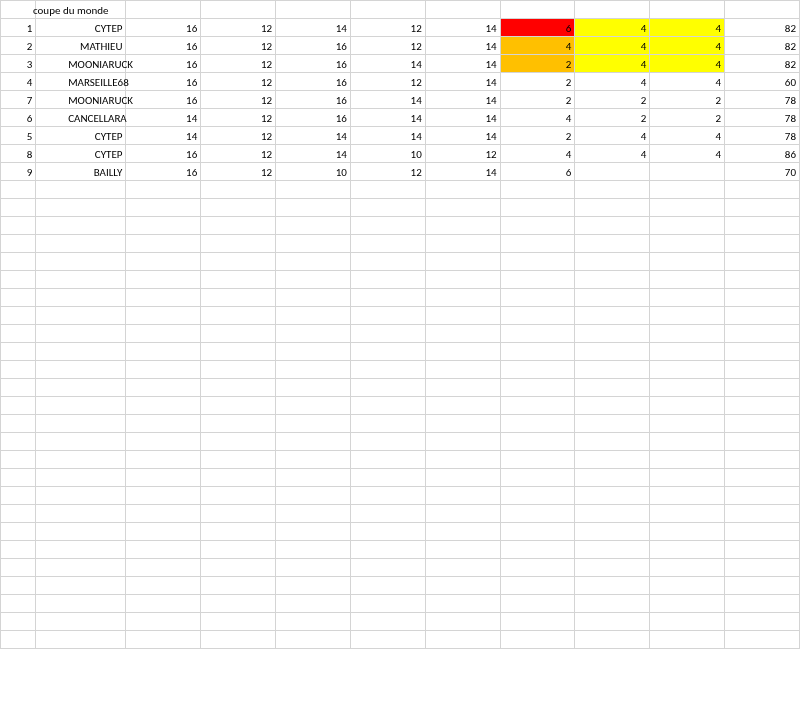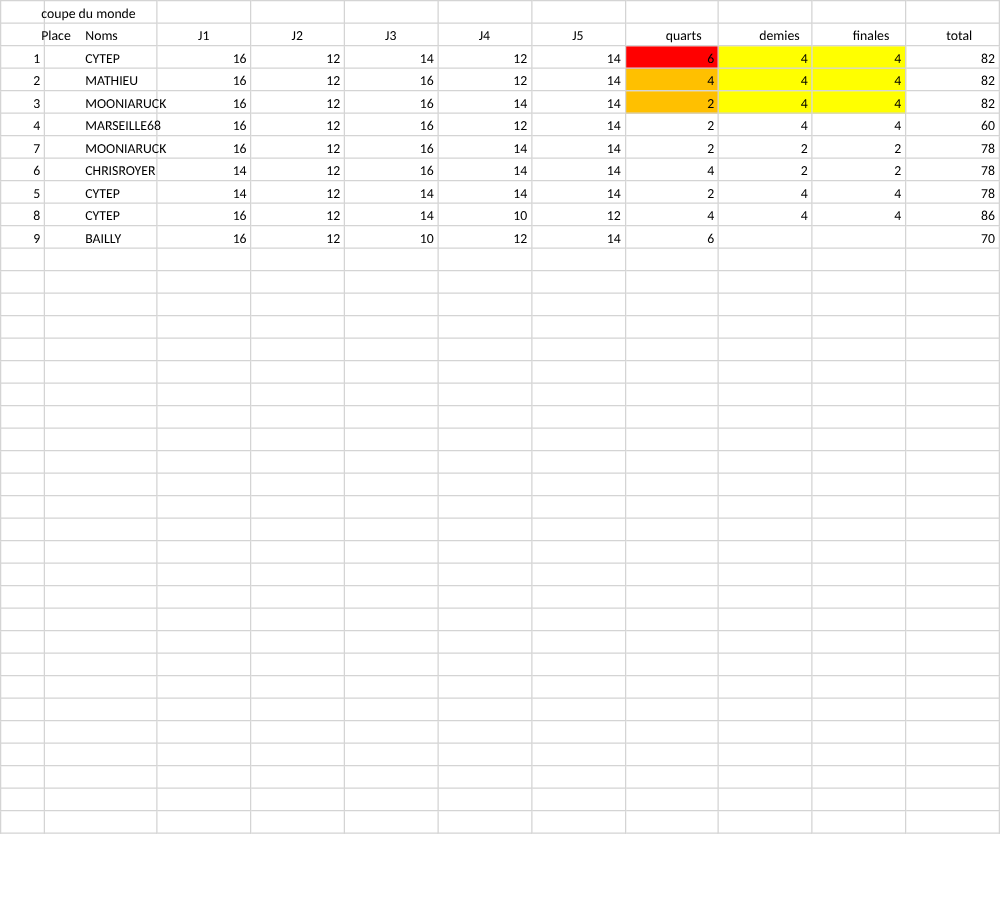--- a/index.html
+++ b/index.html
@@ -20,21 +20,21 @@
   }
   td {
     border: 1px solid #d4d4d4;
     height: 18px;
     padding: 1px 3px;
     vertical-align: bottom;
     white-space: nowrap;
     overflow: visible;
   }
   .num { text-align: right; }
-  .txt { text-align: left; padding-left: 32px; }
+  .txt { text-align: right; padding-left: 32px; }
   .red { background: #ff0000; }
   .orange { background: #ffc000; }
   .yellow { background: #ffff00; }
   col.c0 { width: 32px; }
   col.c1 { width: 82px; }
   col.cn { width: 68px; }
 </style>
 </head>
 <body>
 
@@ -60,33 +60,20 @@
         <td></td>
         <td></td>
         <td></td>
         <td></td>
         <td></td>
         <td></td>
         <td></td>
         <td></td>
       </tr>
       <tr>
-        <td class="txt">Place</td>
-        <td class="txt">Noms</td>
-        <td class="txt">J1</td>
-        <td class="txt">J2</td>
-        <td class="txt">J3</td>
-        <td class="txt">J4</td>
-        <td class="txt">J5</td>
-        <td class="txt">quarts</td>
-        <td class="txt">demies</td>
-        <td class="txt">finales</td>
-        <td class="txt">total</td>
-      </tr>
-      <tr>
         <td class="num">1</td>
         <td class="txt">CYTEP</td>
         <td class="num">16</td>
         <td class="num">12</td>
         <td class="num">14</td>
         <td class="num">12</td>
         <td class="num">14</td>
         <td class="num red">6</td>
         <td class="num yellow">4</td>
         <td class="num yellow">4</td>
@@ -139,21 +126,21 @@
         <td class="num">16</td>
         <td class="num">14</td>
         <td class="num">14</td>
         <td class="num">2</td>
         <td class="num">2</td>
         <td class="num">2</td>
         <td class="num">78</td>
       </tr>
       <tr>
         <td class="num">6</td>
-        <td class="txt">CHRISROYER</td>
+        <td class="txt">CANCELLARA</td>
         <td class="num">14</td>
         <td class="num">12</td>
         <td class="num">16</td>
         <td class="num">14</td>
         <td class="num">14</td>
         <td class="num">4</td>
         <td class="num">2</td>
         <td class="num">2</td>
         <td class="num">78</td>
       </tr>

